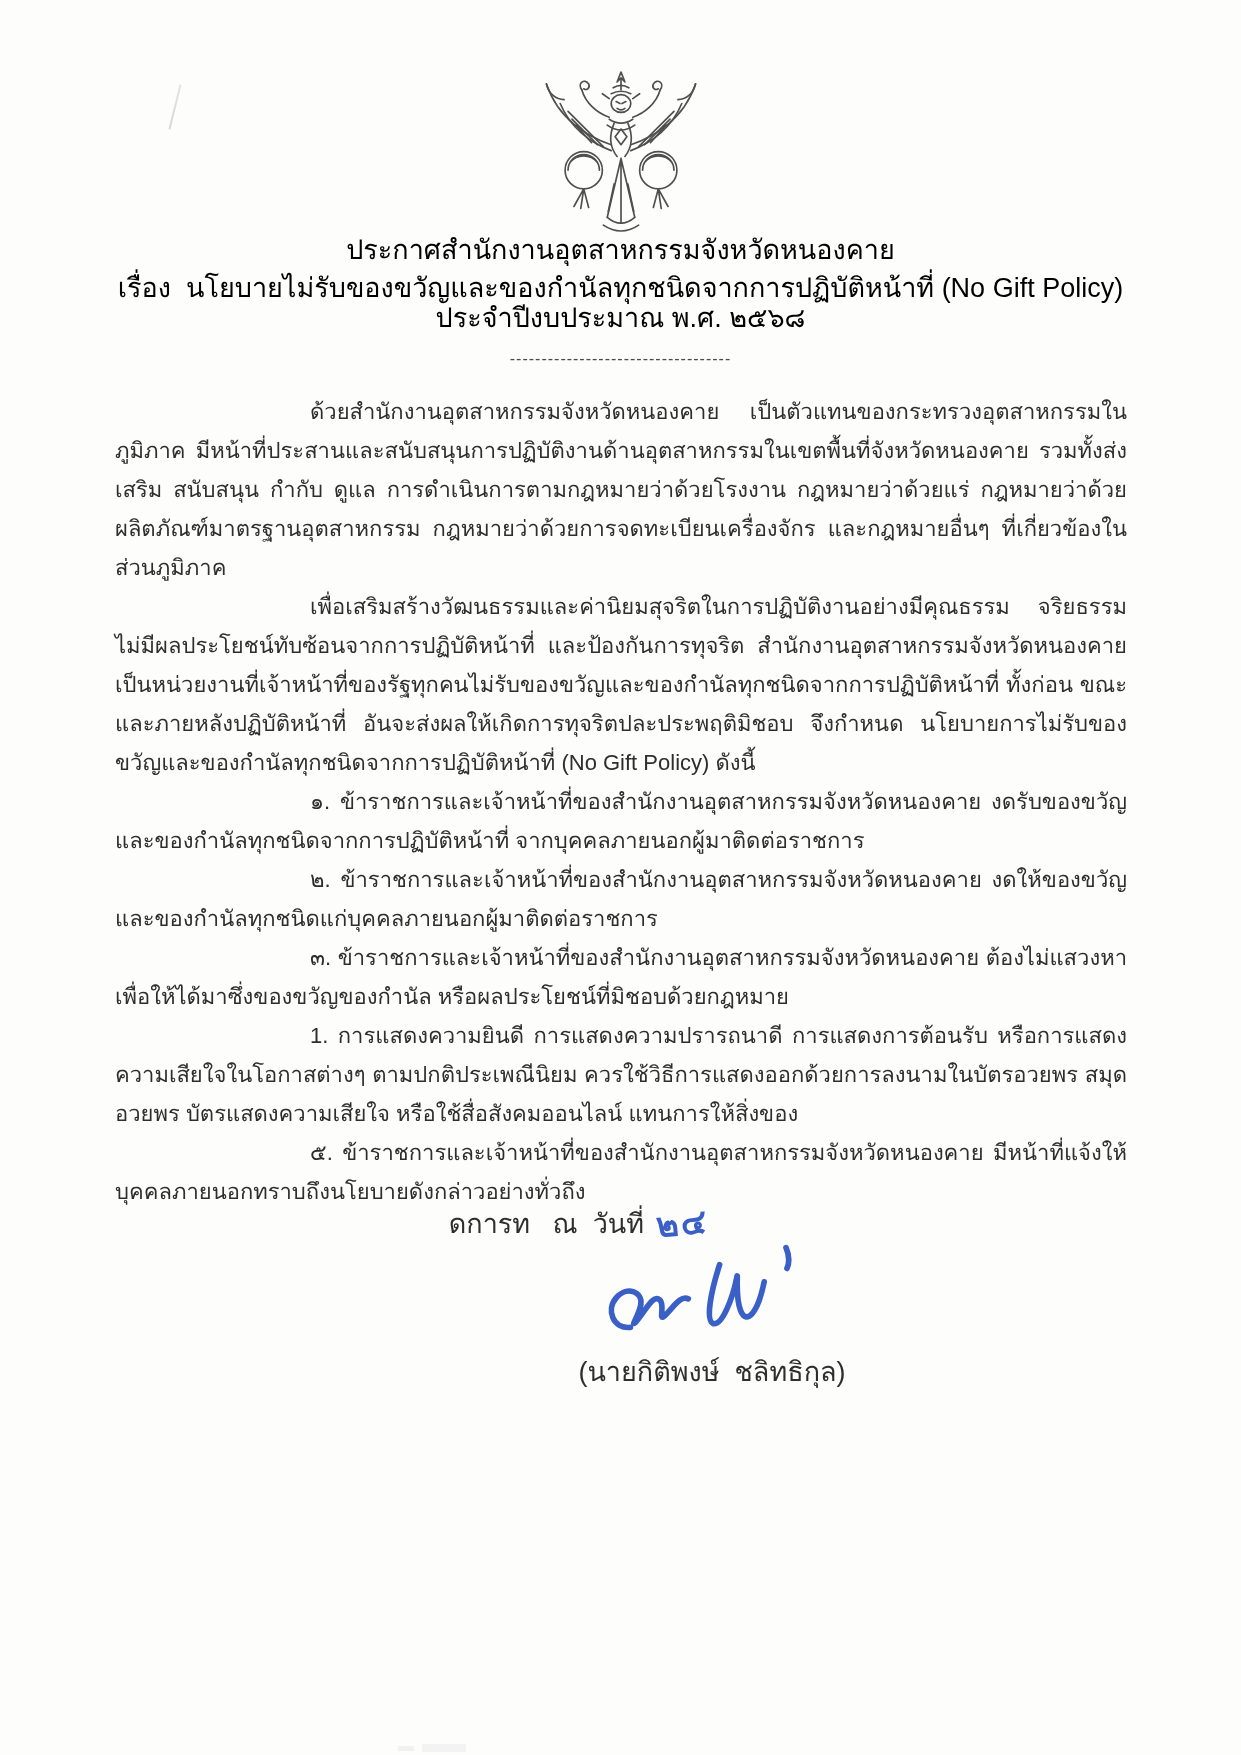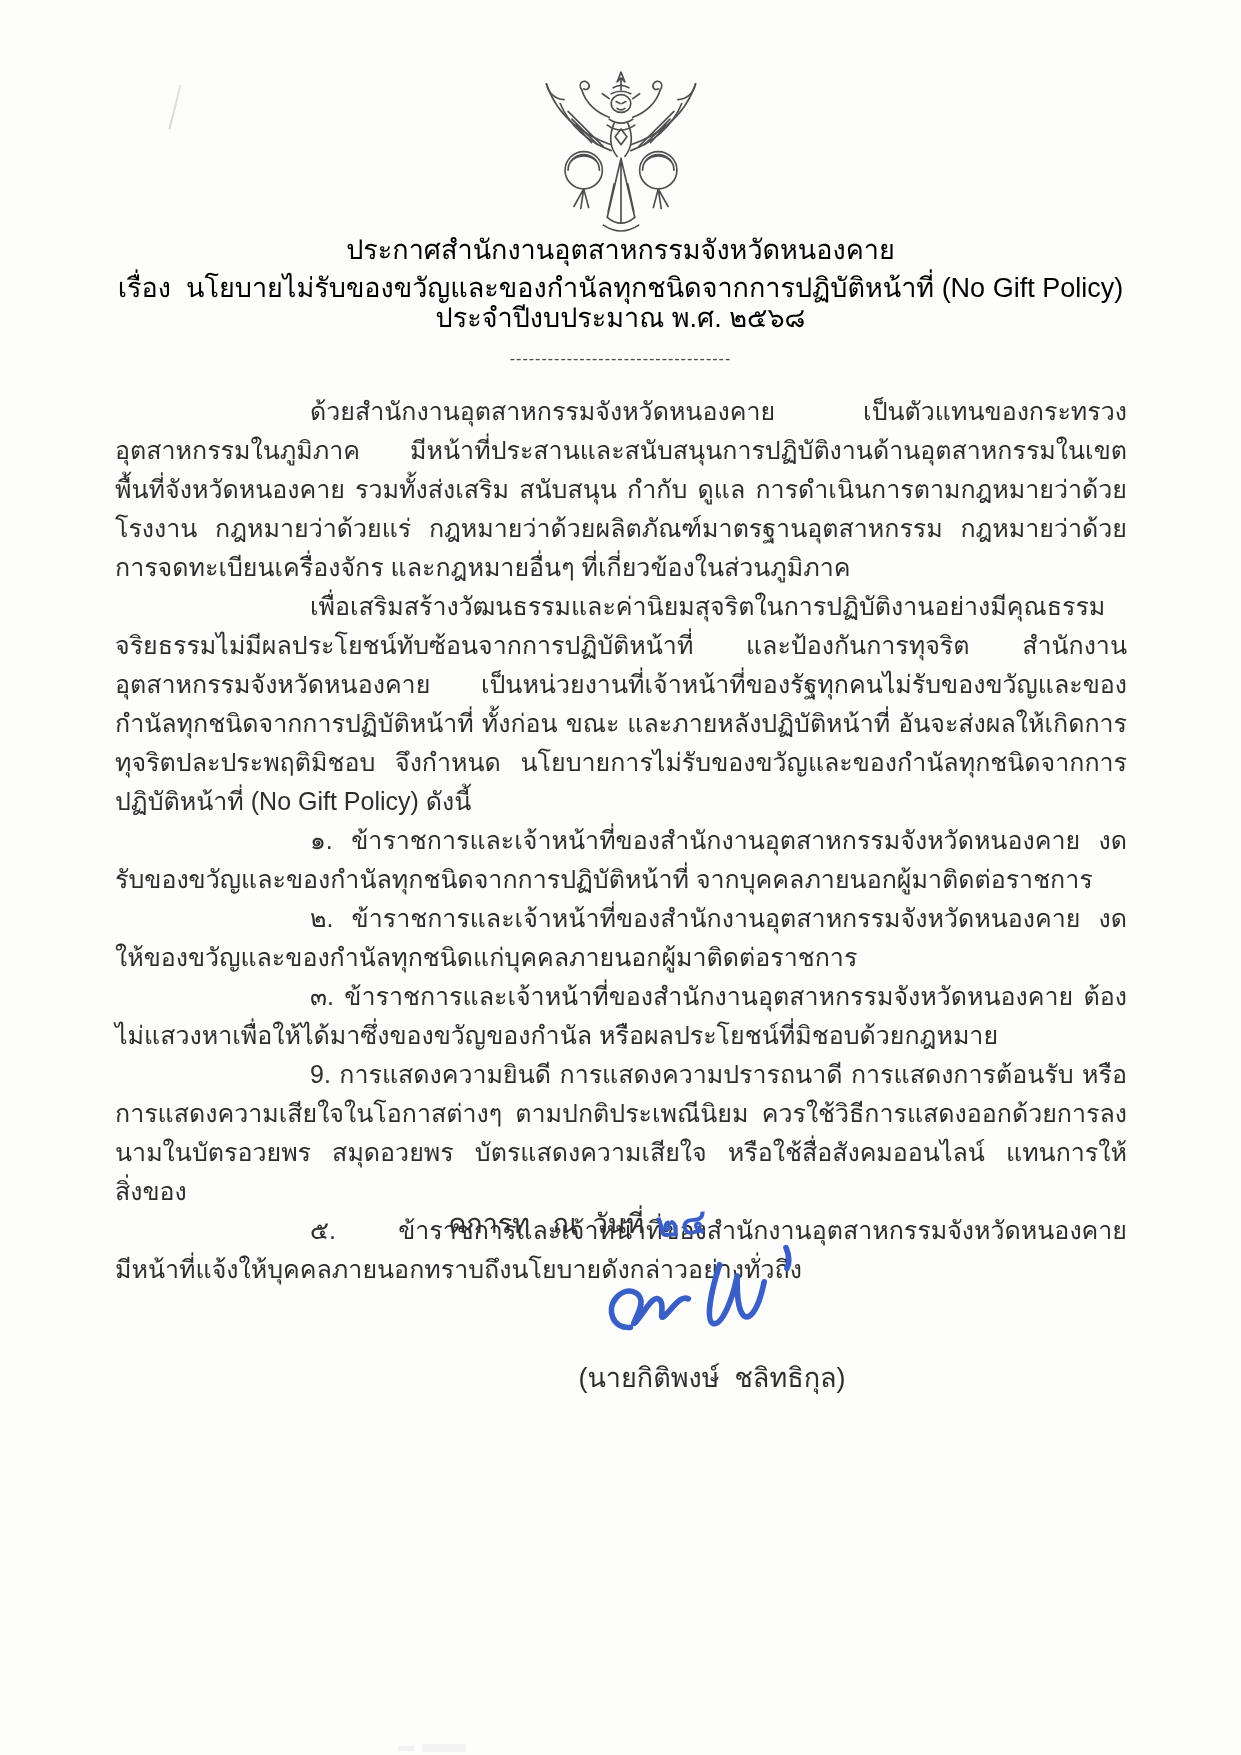--- a/index.html
+++ b/index.html
@@ -48,21 +48,21 @@
     font-size: 16px;
     letter-spacing: 1px;
     color: #4a4a4a;
   }
 
   .body-text {
     position: absolute;
     top: 392px;
     left: 115px;
     width: 1012px;
-    font-size: 25px;
+    font-size: 22px;
     line-height: 39px;
     text-align: justify;
     text-justify: inter-word;
     word-wrap: break-word;
   }
   .body-text p {
     text-indent: 195px;
     margin: 0;
   }
 
@@ -88,21 +88,21 @@
   }
 
   .signature-block {
     position: absolute;
     top: 1240px;
     left: 512px;
     width: 400px;
     text-align: center;
   }
   .signature-svg { display: block; margin: 0 auto; }
-  .signer-name { font-size: 27px; line-height: 40px; margin-top: 6px; white-space: pre-wrap; }
+  .signer-name { font-size: 27px; line-height: 40px; white-space: pre-wrap; }
   .signer-title { font-size: 27px; line-height: 40px; white-space: pre-wrap; }
 
   
   .artifact-1 { position: absolute; left: 398px; top: 1746px; width: 16px; height: 5px; background: #f1f1f1; }
   .artifact-2 { position: absolute; left: 422px; top: 1744px; width: 44px; height: 8px; background: #f3f3f3; }
 </style>
 </head>
 <body>
 
 <div class="page">
@@ -162,21 +162,21 @@
   <div class="center-line title-2">เรื่อง  นโยบายไม่รับของขวัญและของกำนัลทุกชนิดจากการปฏิบัติหน้าที่ (No Gift Policy)</div>
   <div class="center-line title-3">ประจำปีงบประมาณ พ.ศ. ๒๕๖๘</div>
   <div class="center-line divider">-----------------------------------</div>
 
   <div class="body-text">
     <p>ด้วยสำนักงานอุตสาหกรรมจังหวัดหนองคาย เป็นตัวแทนของกระทรวงอุตสาหกรรมในภูมิภาค มีหน้าที่ประสานและสนับสนุนการปฏิบัติงานด้านอุตสาหกรรมในเขตพื้นที่จังหวัดหนองคาย รวมทั้งส่งเสริม สนับสนุน กำกับ ดูแล การดำเนินการตามกฎหมายว่าด้วยโรงงาน กฎหมายว่าด้วยแร่ กฎหมายว่าด้วยผลิตภัณฑ์มาตรฐานอุตสาหกรรม กฎหมายว่าด้วยการจดทะเบียนเครื่องจักร และกฎหมายอื่นๆ ที่เกี่ยวข้องในส่วนภูมิภาค</p>
     <p>เพื่อเสริมสร้างวัฒนธรรมและค่านิยมสุจริตในการปฏิบัติงานอย่างมีคุณธรรม จริยธรรมไม่มีผลประโยชน์ทับซ้อนจากการปฏิบัติหน้าที่ และป้องกันการทุจริต สำนักงานอุตสาหกรรมจังหวัดหนองคาย เป็นหน่วยงานที่เจ้าหน้าที่ของรัฐทุกคนไม่รับของขวัญและของกำนัลทุกชนิดจากการปฏิบัติหน้าที่ ทั้งก่อน ขณะ และภายหลังปฏิบัติหน้าที่ อันจะส่งผลให้เกิดการทุจริตปละประพฤติมิชอบ จึงกำหนด นโยบายการไม่รับของขวัญและของกำนัลทุกชนิดจากการปฏิบัติหน้าที่ (No Gift Policy) ดังนี้</p>
     <p>๑. ข้าราชการและเจ้าหน้าที่ของสำนักงานอุตสาหกรรมจังหวัดหนองคาย งดรับของขวัญและของกำนัลทุกชนิดจากการปฏิบัติหน้าที่ จากบุคคลภายนอกผู้มาติดต่อราชการ</p>
     <p>๒. ข้าราชการและเจ้าหน้าที่ของสำนักงานอุตสาหกรรมจังหวัดหนองคาย งดให้ของขวัญและของกำนัลทุกชนิดแก่บุคคลภายนอกผู้มาติดต่อราชการ</p>
     <p>๓. ข้าราชการและเจ้าหน้าที่ของสำนักงานอุตสาหกรรมจังหวัดหนองคาย ต้องไม่แสวงหาเพื่อให้ได้มาซึ่งของขวัญของกำนัล หรือผลประโยชน์ที่มิชอบด้วยกฎหมาย</p>
-    <p>9. การแสดงความยินดี การแสดงความปรารถนาดี การแสดงการต้อนรับ หรือการแสดงความเสียใจในโอกาสต่างๆ ตามปกติประเพณีนิยม ควรใช้วิธีการแสดงออกด้วยการลงนามในบัตรอวยพร สมุดอวยพร บัตรแสดงความเสียใจ หรือใช้สื่อสังคมออนไลน์ แทนการให้สิ่งของ</p>
+    <p>1. การแสดงความยินดี การแสดงความปรารถนาดี การแสดงการต้อนรับ หรือการแสดงความเสียใจในโอกาสต่างๆ ตามปกติประเพณีนิยม ควรใช้วิธีการแสดงออกด้วยการลงนามในบัตรอวยพร สมุดอวยพร บัตรแสดงความเสียใจ หรือใช้สื่อสังคมออนไลน์ แทนการให้สิ่งของ</p>
     <p>๕. ข้าราชการและเจ้าหน้าที่ของสำนักงานอุตสาหกรรมจังหวัดหนองคาย มีหน้าที่แจ้งให้บุคคลภายนอกทราบถึงนโยบายดังกล่าวอย่างทั่วถึง</p>
   </div>
 
   <div class="date-line">
     <span>ดการท   ณ  วันที่</span>
     <span class="handwritten-day">๒๔</span>
   </div>
 
   <div class="signature-block">
     <svg class="signature-svg" width="240" height="112" viewBox="0 0 240 118">

